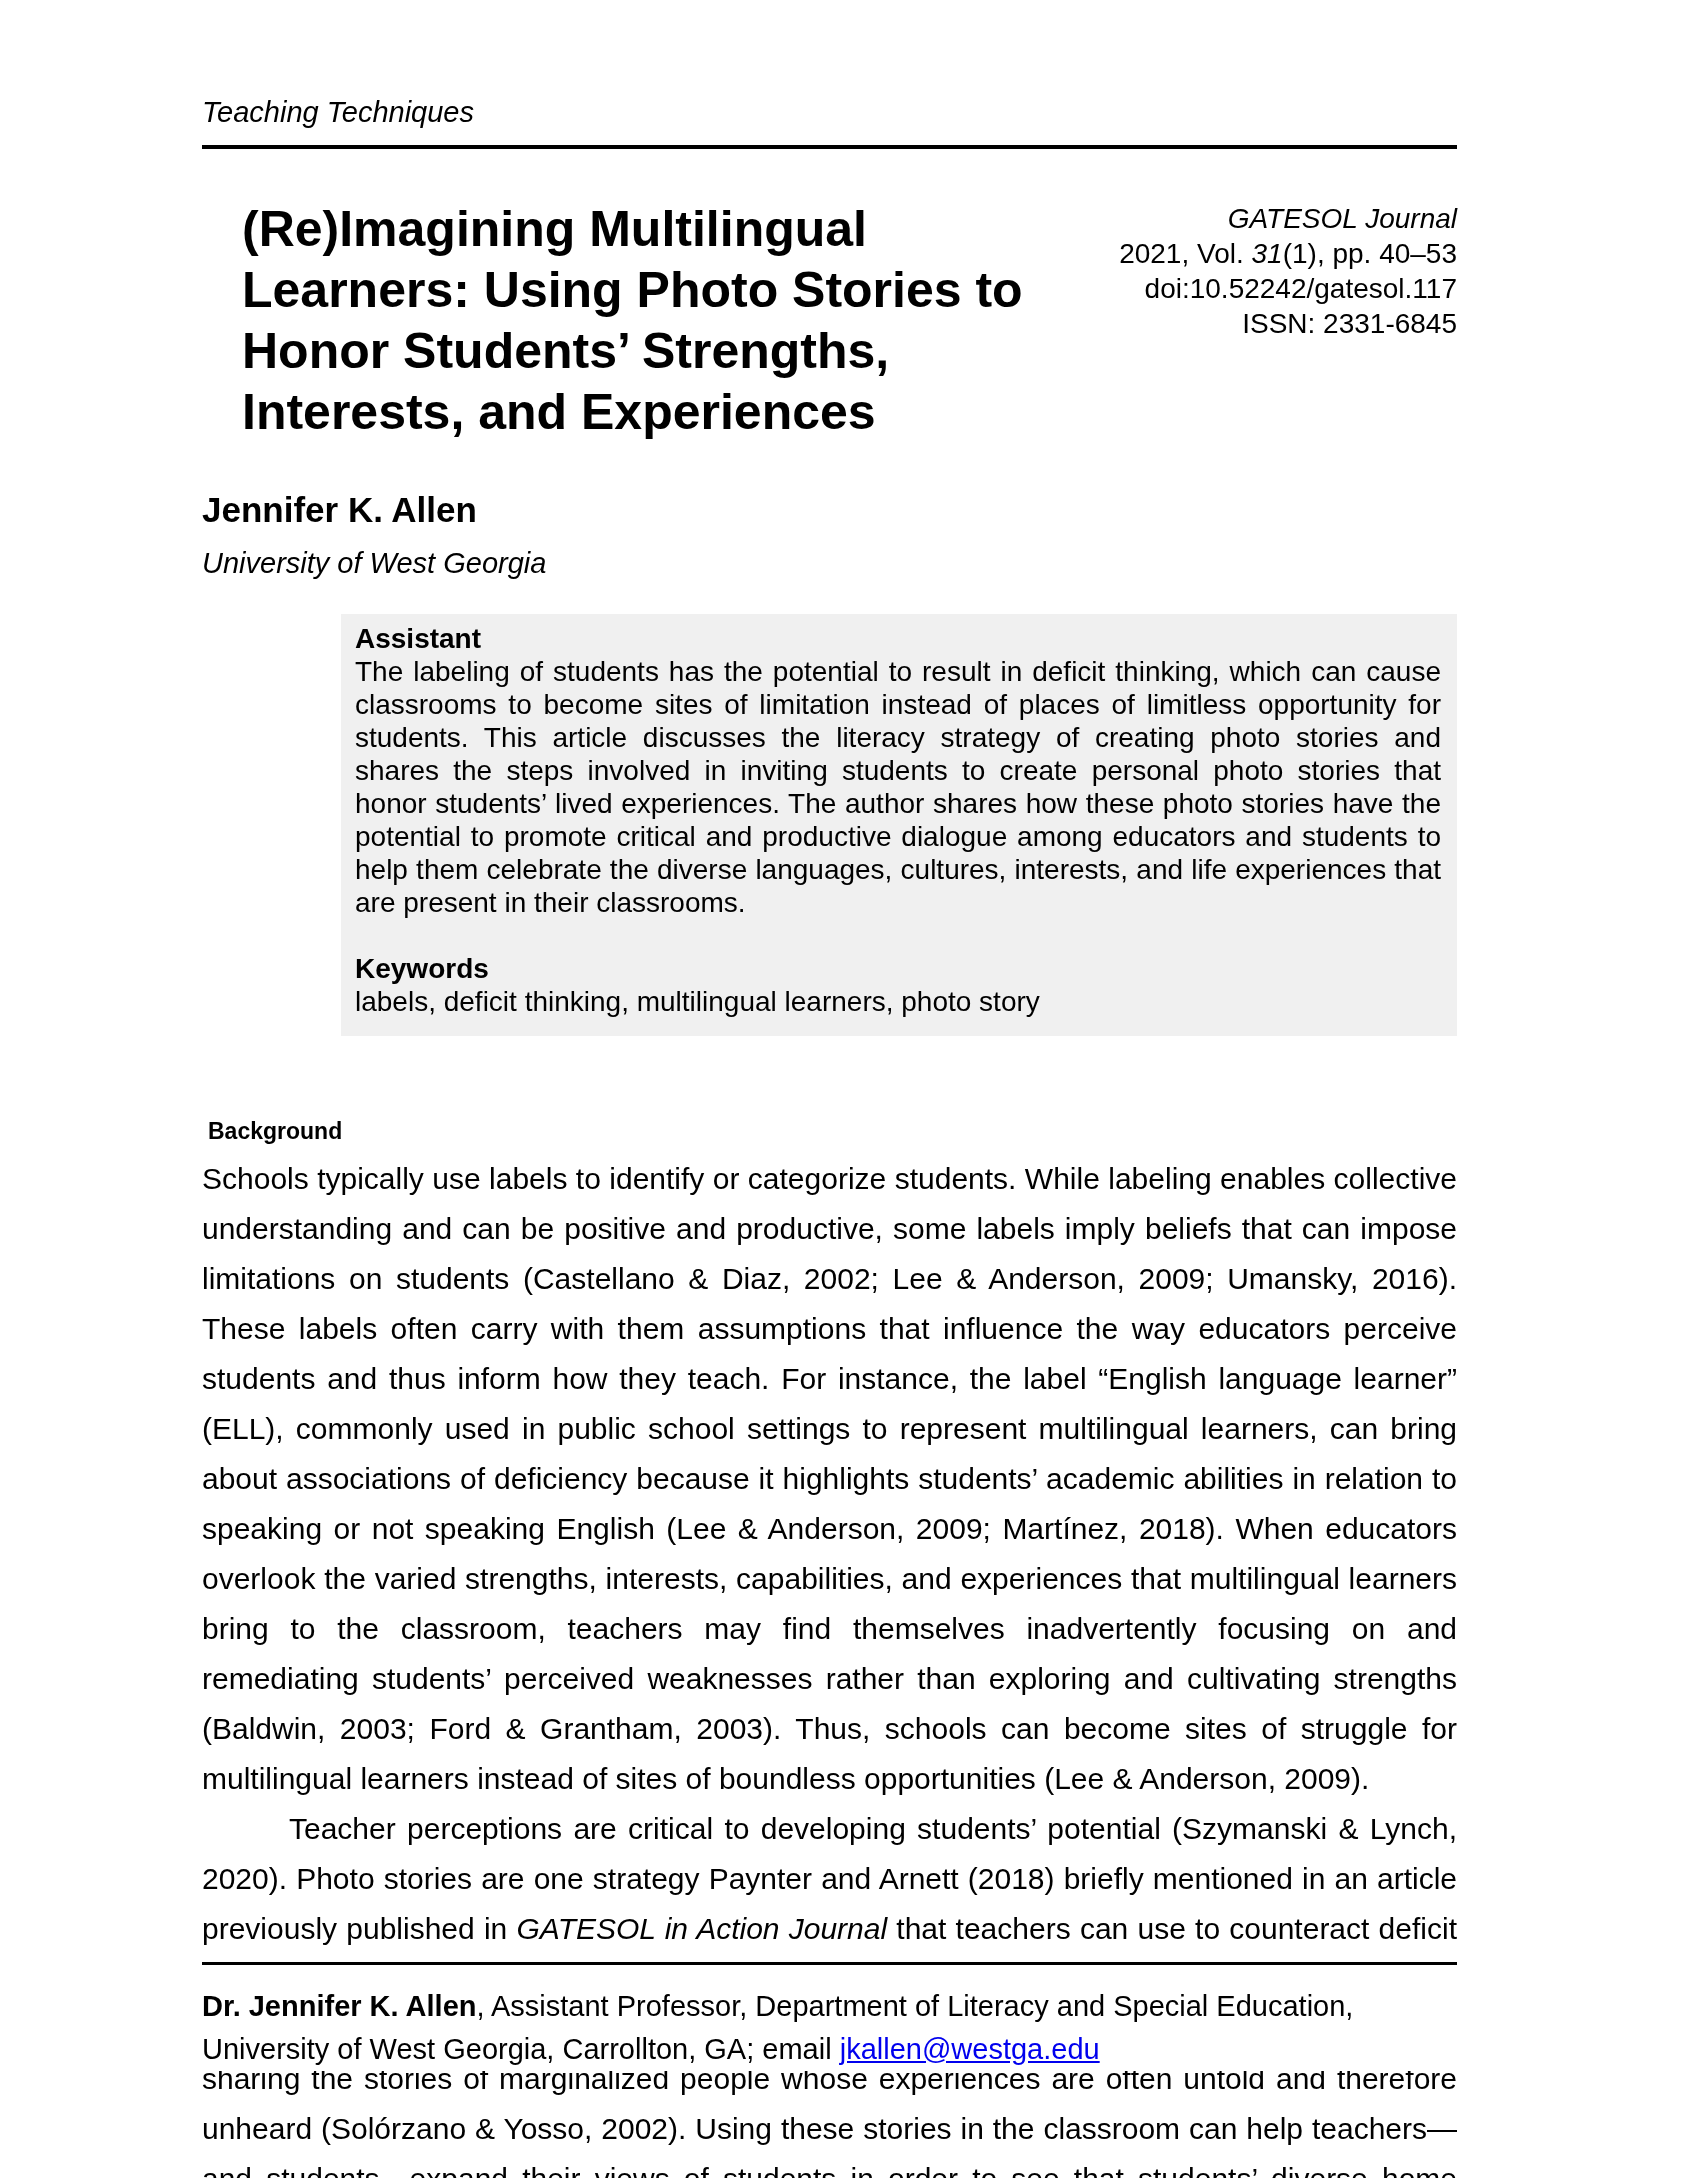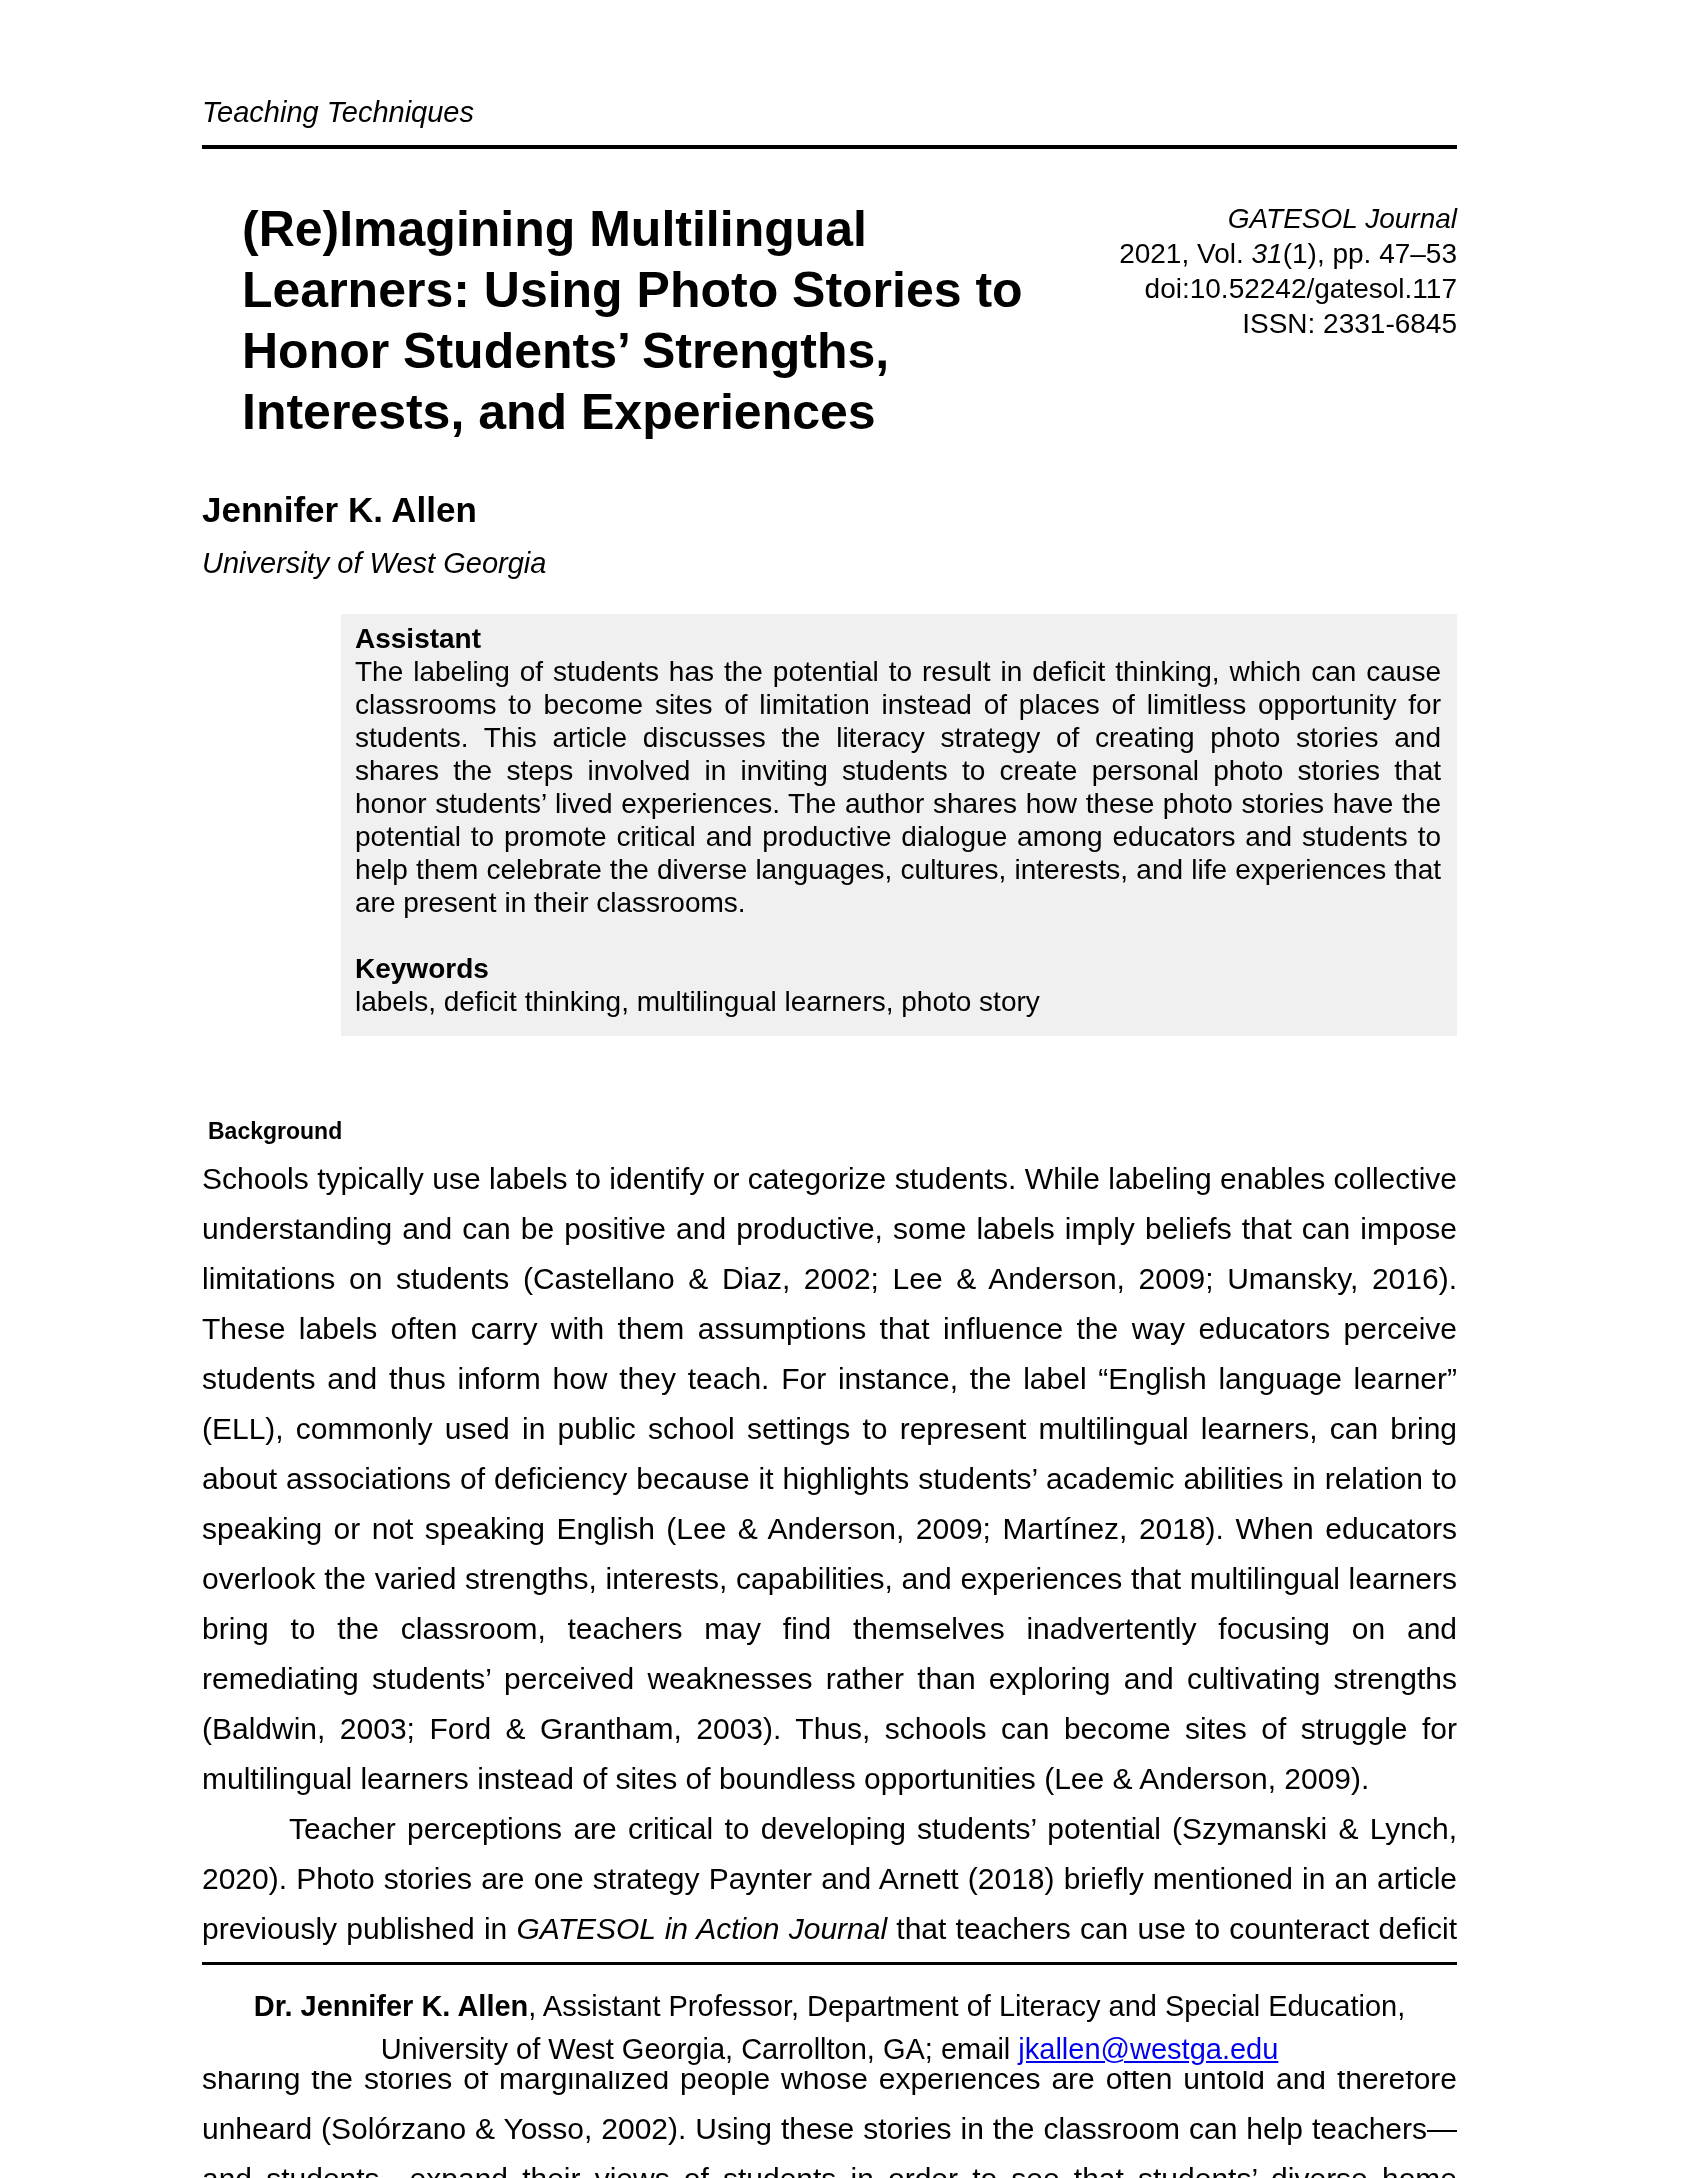--- a/index.html
+++ b/index.html
@@ -35,39 +35,38 @@
   .abs-text { margin:0; text-align:justify; }
   .kw-gap { margin-top:33px; }
   .kw-text { }
   .section-heading { font-size:23px; line-height:45px; font-weight:bold; margin:73px 0 0 6px; }
   .body-para { font-size:30px; line-height:50px; text-align:justify; margin:0; }
   .indent { text-indent:87px; }
   .footnote {
     position:absolute; left:202px; right:188px; top:1962px;
     font-size:29px; line-height:43px;
     background:#ffffff;
-    text-align:center;
   }
   .foot-rule { border:none; border-top:3px solid #000; margin:0 0 20px 0; }
   .footnote p { margin:0; }
   .email { color:#0000ee; text-decoration:underline; }
 </style>
 </head>
 <body>
 
 <div class="page">
 
   <div class="running-head">Teaching Techniques</div>
   <hr class="head-rule">
 
   <div class="header-row">
     <h1 class="title">(Re)Imagining Multilingual Learners: Using Photo Stories to Honor Students’ Strengths, Interests, and Experiences</h1>
     <div class="journal-info">
       <div class="ital">GATESOL Journal</div>
-      <div><span>2021, Vol. </span><span class="ital">31</span><span>(1), pp. 47–53</span></div>
+      <div><span>2021, Vol. </span><span class="ital">31</span><span>(1), pp. 40–53</span></div>
       <div>doi:10.52242/gatesol.117</div>
       <div>ISSN: 2331-6845</div>
     </div>
   </div>
 
   <div class="author">Jennifer K. Allen</div>
   <div class="affiliation">University of West Georgia</div>
 
   <div class="abstract-box">
     <div class="abs-heading">Assistant</div>

